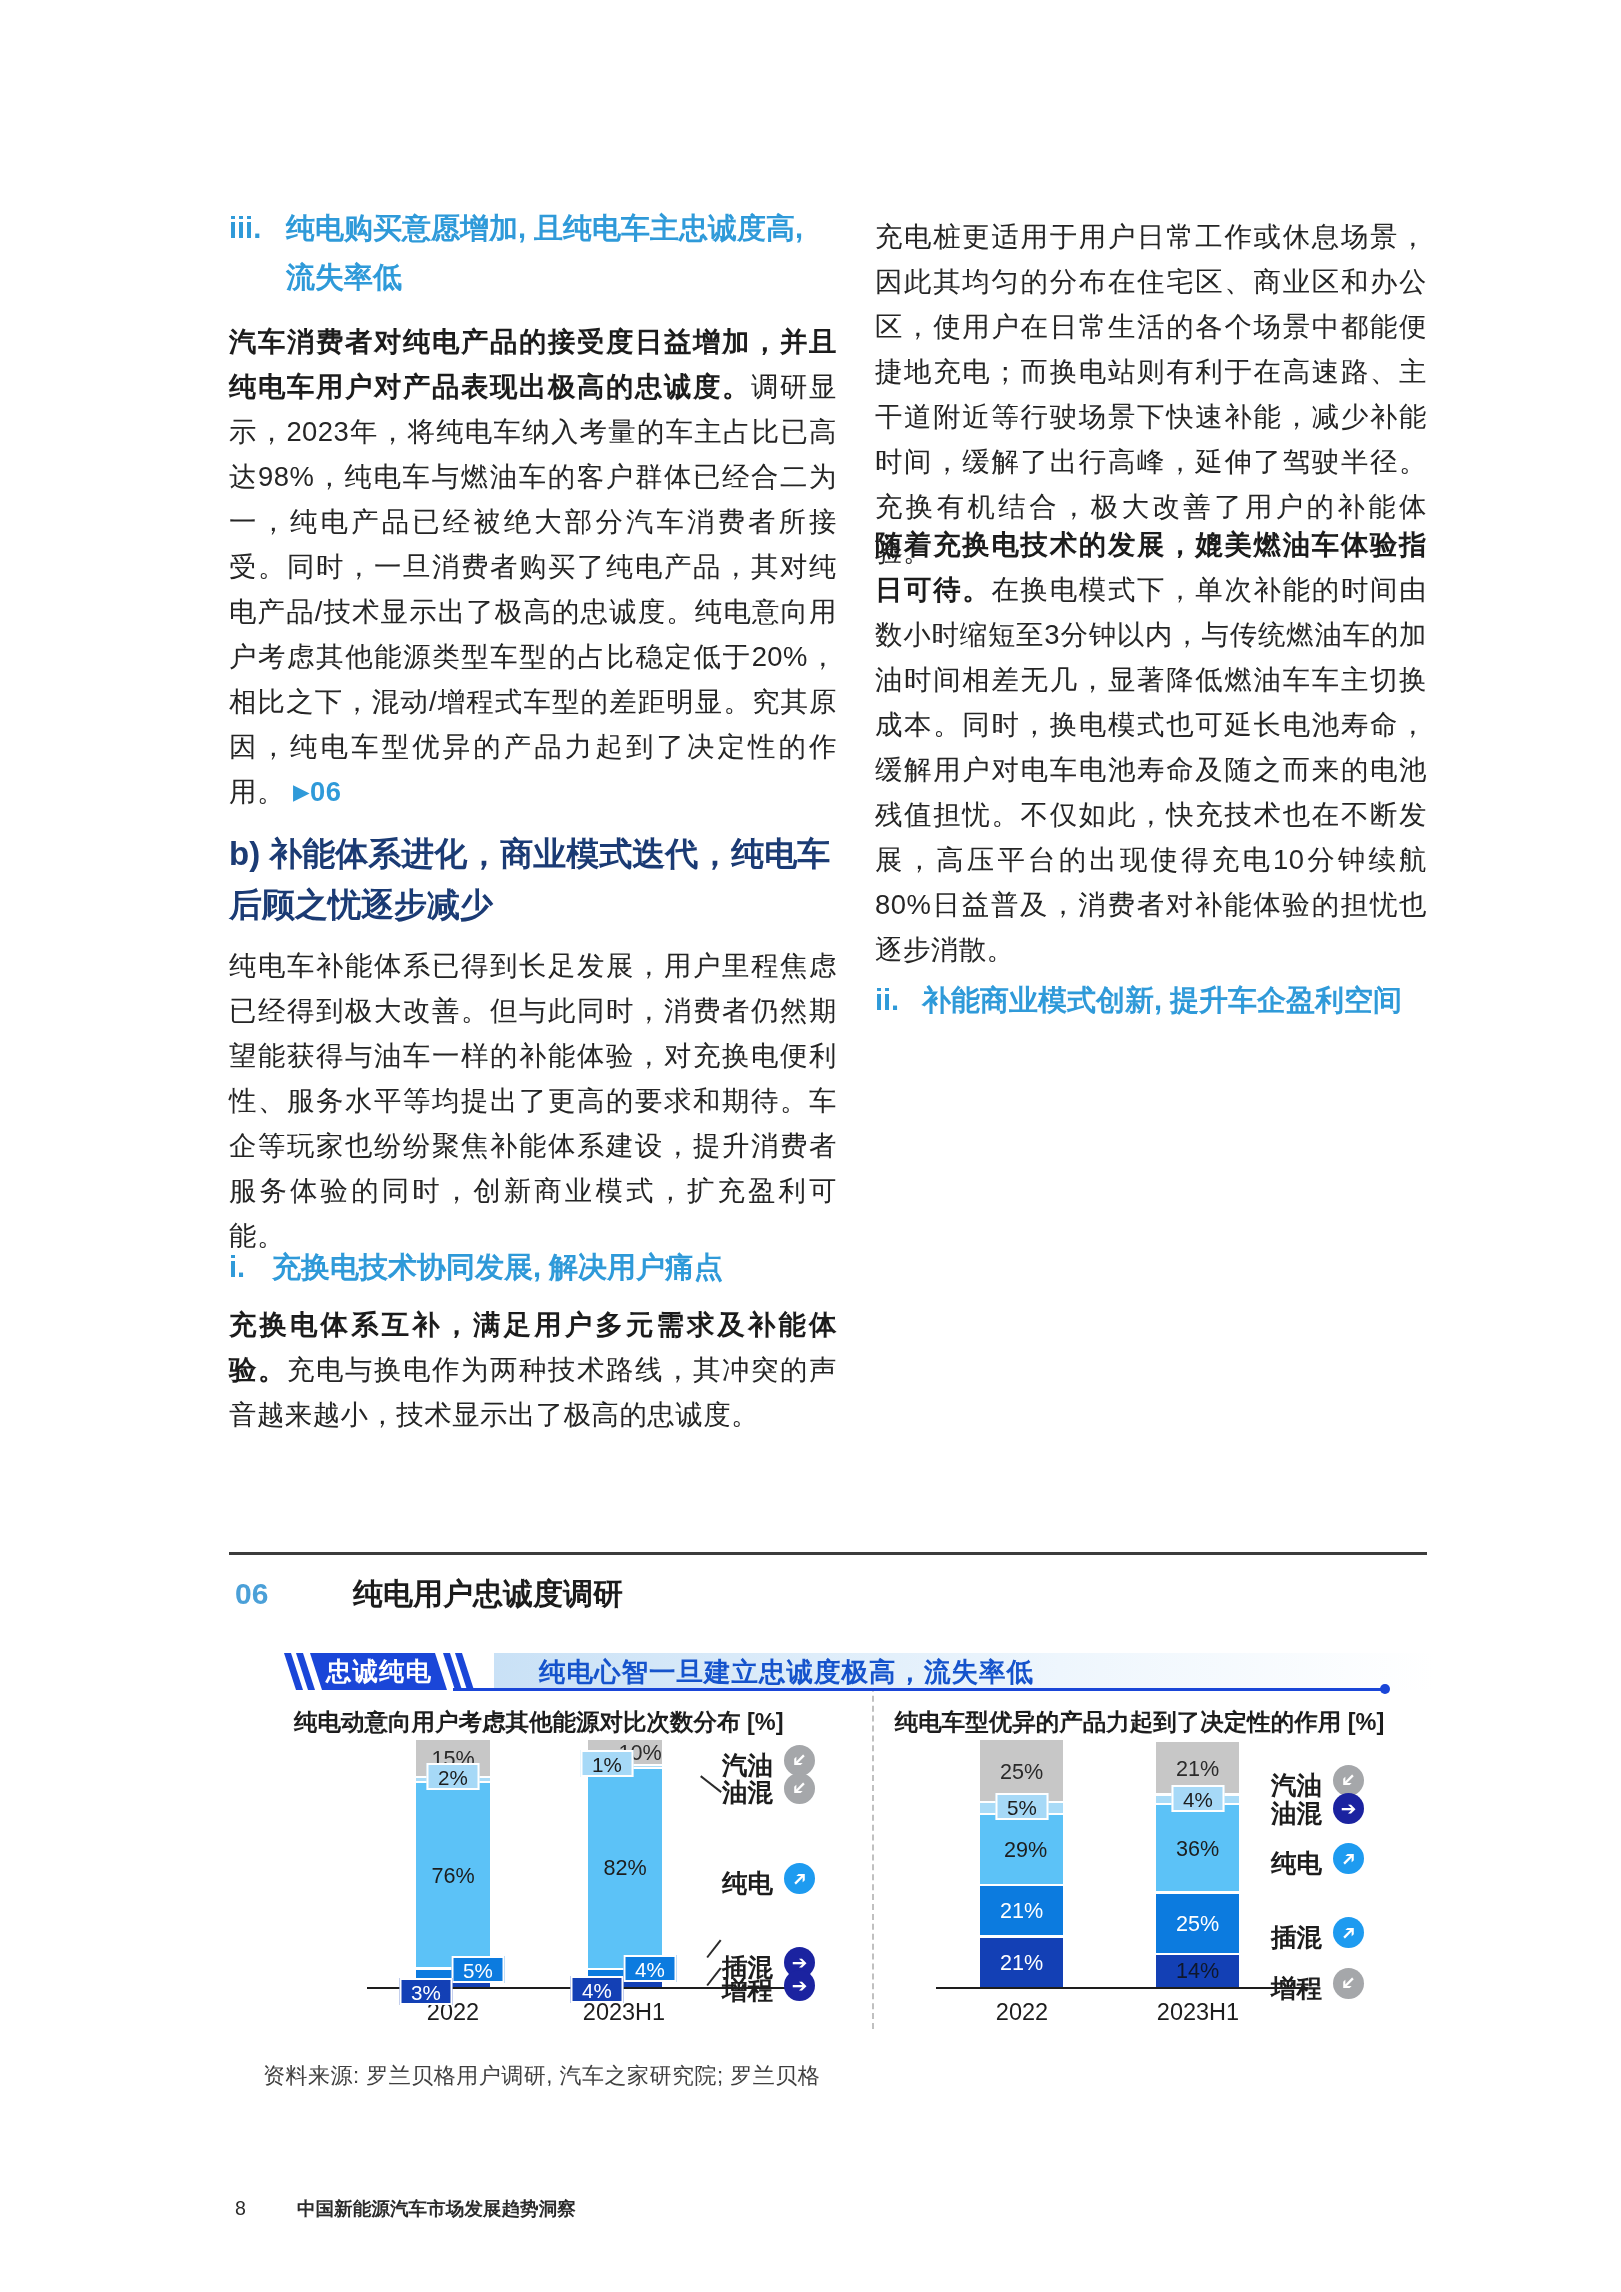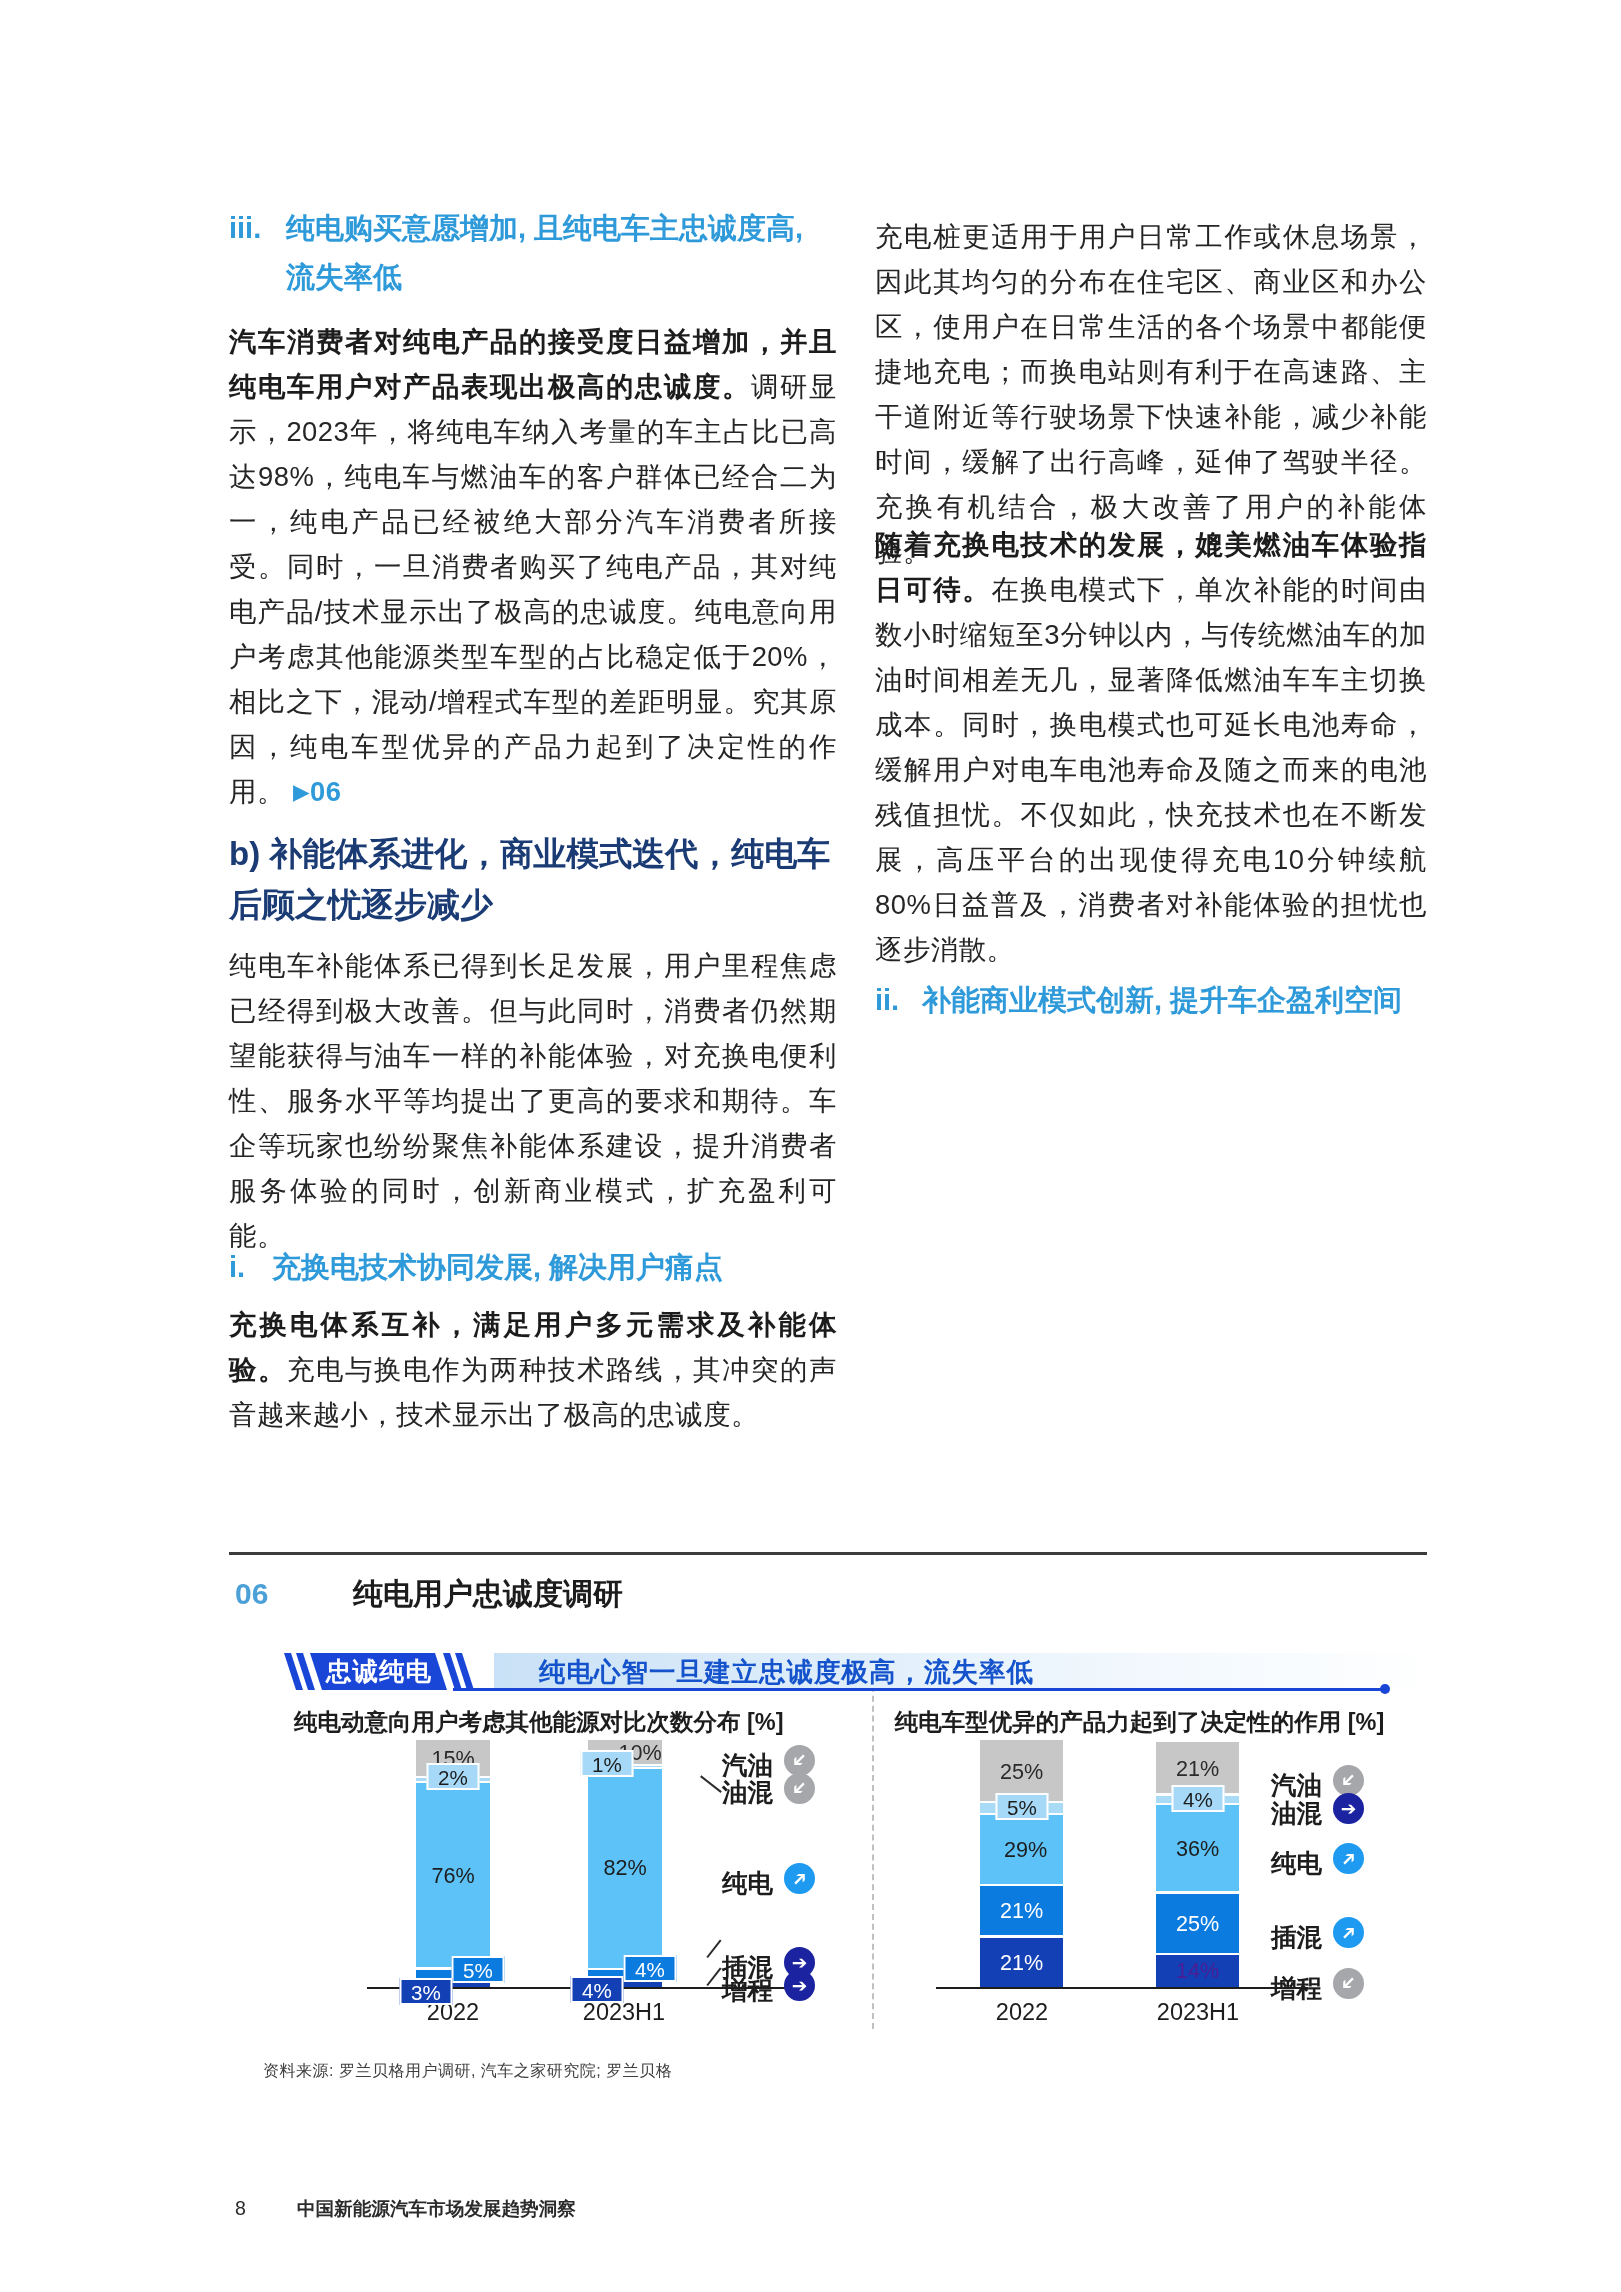--- a/index.html
+++ b/index.html
@@ -34,21 +34,21 @@
   .seg{position:absolute;box-sizing:border-box;}
   .seg-label{position:absolute;font-size:21.6px;text-align:center;}
   .chip{position:absolute;width:53px;height:27.4px;line-height:25.5px;text-align:center;font-size:20.6px;
         border:2px solid #fff;box-sizing:border-box;transform:translateX(-50%);}
   .cat-label{position:absolute;width:137px;text-align:center;font-size:23.5px;color:#1d1d1d;transform:translateX(-50%);}
   .leg-label{position:absolute;font-size:25.5px;font-weight:700;color:#1d1d1d;white-space:nowrap;}
   .leg-icon{position:absolute;width:31px;height:31px;border-radius:50%;color:#fff;
             display:flex;align-items:center;justify-content:center;font-size:18.6px;font-weight:700;}
   .connector{position:absolute;height:2px;background:#2b2b2b;}
   .dash-sep{border-left:2px dashed #c0c0c0;width:0;}
-  .source{font-size:16px;color:#3f3f3f;letter-spacing:0.5px;}
+  .source{font-size:22px;color:#3f3f3f;letter-spacing:0.5px;}
   .footer{display:flex;align-items:baseline;font-size:18.6px;color:#2b2b2b;}
   .footer .pnum{font-size:19.6px;margin-right:51px;}
   .footer .ftext{font-weight:700;}
 </style>
 </head>
 <body>
 
 <div class="page">
 
   <div class="abs h3" style="left:229px;top:204px;width:610px;">
@@ -165,21 +165,21 @@
       <div class="cat-label" style="left: 140px; top: 298px;">2022</div>
       <div class="seg" style="left: 274px; top: 41px; width: 83px; height: 51px; background: rgb(199, 199, 199);"></div>
       <div class="seg-label" style="left: 274px; width: 83px; top: 55px; color: rgb(42, 42, 42);">21%</div>
       <div class="seg" style="left: 274px; top: 93px; width: 83px; height: 9.8px; background: rgb(169, 219, 247); border-top: 2px solid rgb(255, 255, 255);"></div>
       <div class="chip" style="left: 316px; top: 84px; background: rgb(166, 217, 247); color: rgb(29, 29, 29); z-index: 5;">4%</div>
       <div class="seg" style="left: 274px; top: 102px; width: 83px; height: 88px; background: rgb(92, 194, 247); border-top: 2px solid rgb(255, 255, 255);"></div>
       <div class="seg-label" style="left: 274px; width: 83px; top: 135px; color: rgb(29, 29, 29);">36%</div>
       <div class="seg" style="left: 274px; top: 191px; width: 83px; height: 61px; background: rgb(12, 123, 223); border-top: 2px solid rgb(255, 255, 255);"></div>
       <div class="seg-label" style="left: 274px; width: 83px; top: 210px; color: rgb(255, 255, 255);">25%</div>
       <div class="seg" style="left: 274px; top: 252px; width: 83px; height: 34px; background: rgb(19, 64, 181); border-top: 2px solid rgb(255, 255, 255);"></div>
-      <div class="seg-label" style="left: 274px; width: 83px; top: 257px; color: #4c1d95;">14%</div>
+      <div class="seg-label" style="left: 274px; width: 83px; top: 257px; color: #0f172a;">14%</div>
       <div class="cat-label" style="left: 316px; top: 298px;">2023H1</div>
       <div class="leg-label" style="left: 389px; top: 67px;">汽油</div>
       <div class="leg-icon" style="left: 451px; top: 64px; background: rgb(165, 167, 170); transform: rotate(135deg);">➔</div>
       <div class="leg-label" style="left: 389px; top: 95px;">油混</div>
       <div class="leg-icon" style="left: 451px; top: 92px; background: rgb(27, 35, 160); transform: rotate(0deg);">➔</div>
       <div class="leg-label" style="left: 389px; top: 145px;">纯电</div>
       <div class="leg-icon" style="left: 451px; top: 142px; background: rgb(30, 155, 240); transform: rotate(-45deg);">➔</div>
       <div class="leg-label" style="left: 389px; top: 219px;">插混</div>
       <div class="leg-icon" style="left: 451px; top: 216px; background: rgb(30, 155, 240); transform: rotate(-45deg);">➔</div>
       <div class="leg-label" style="left: 389px; top: 270px;">增程</div>

